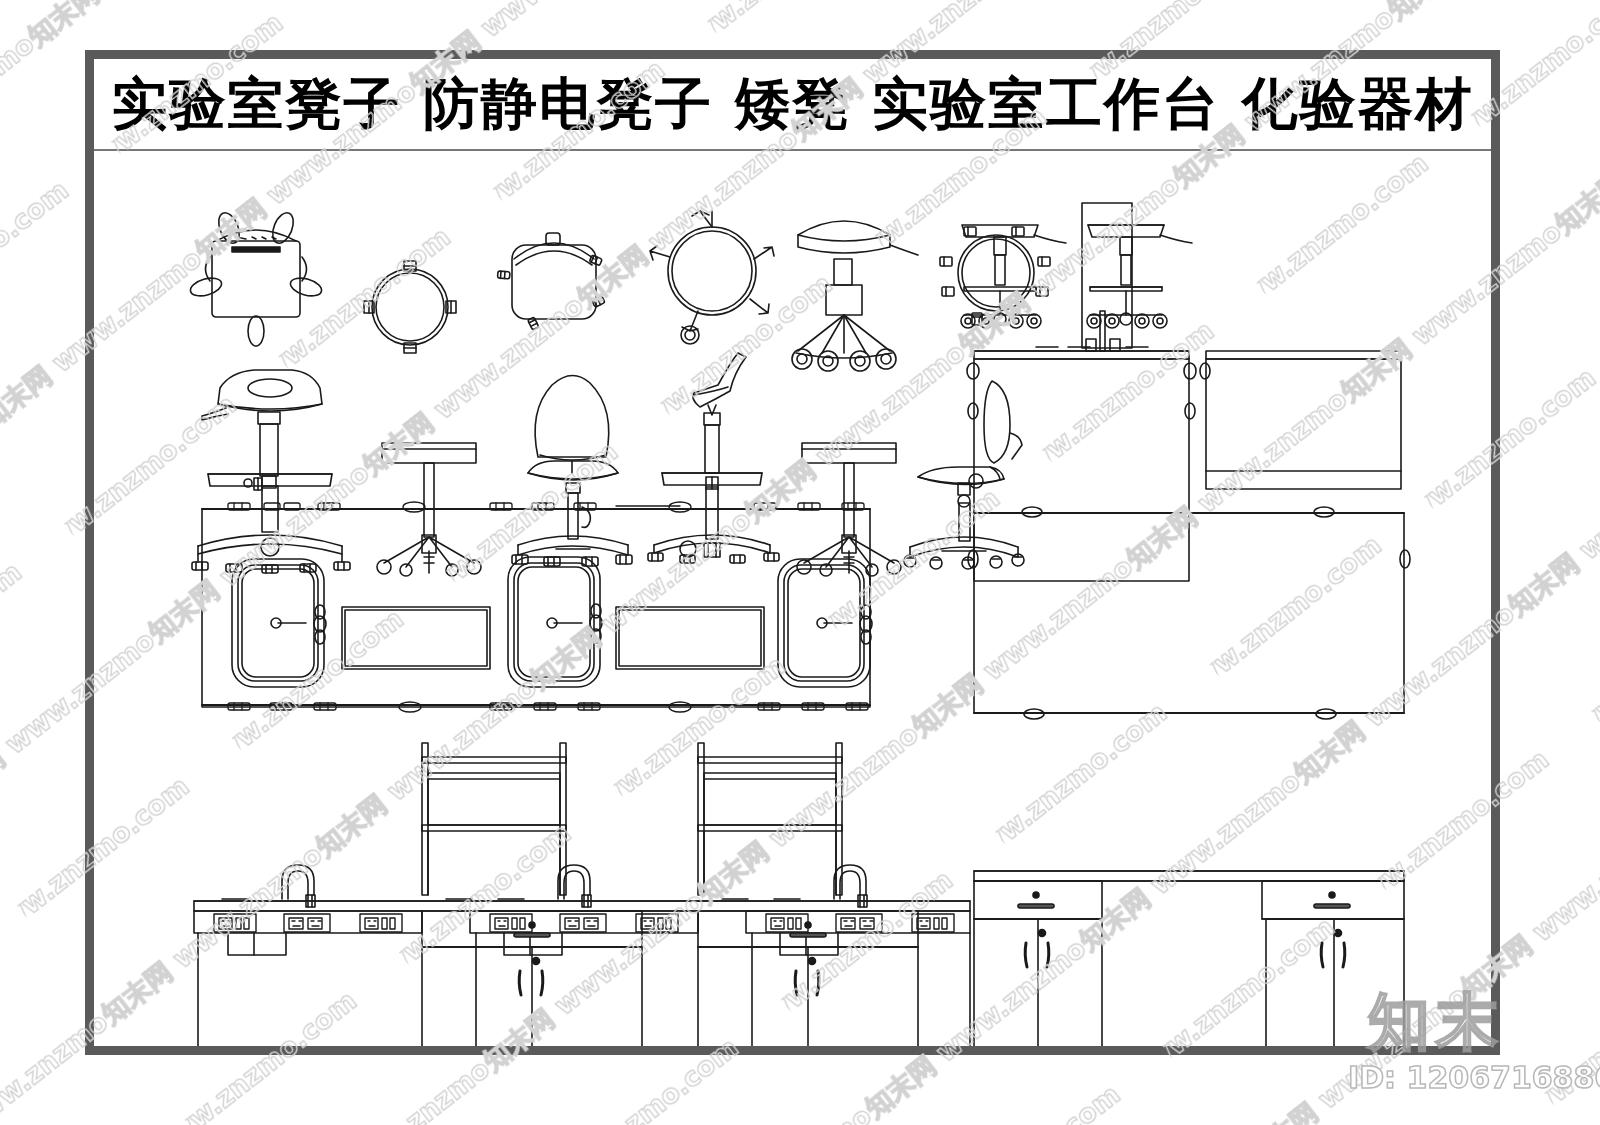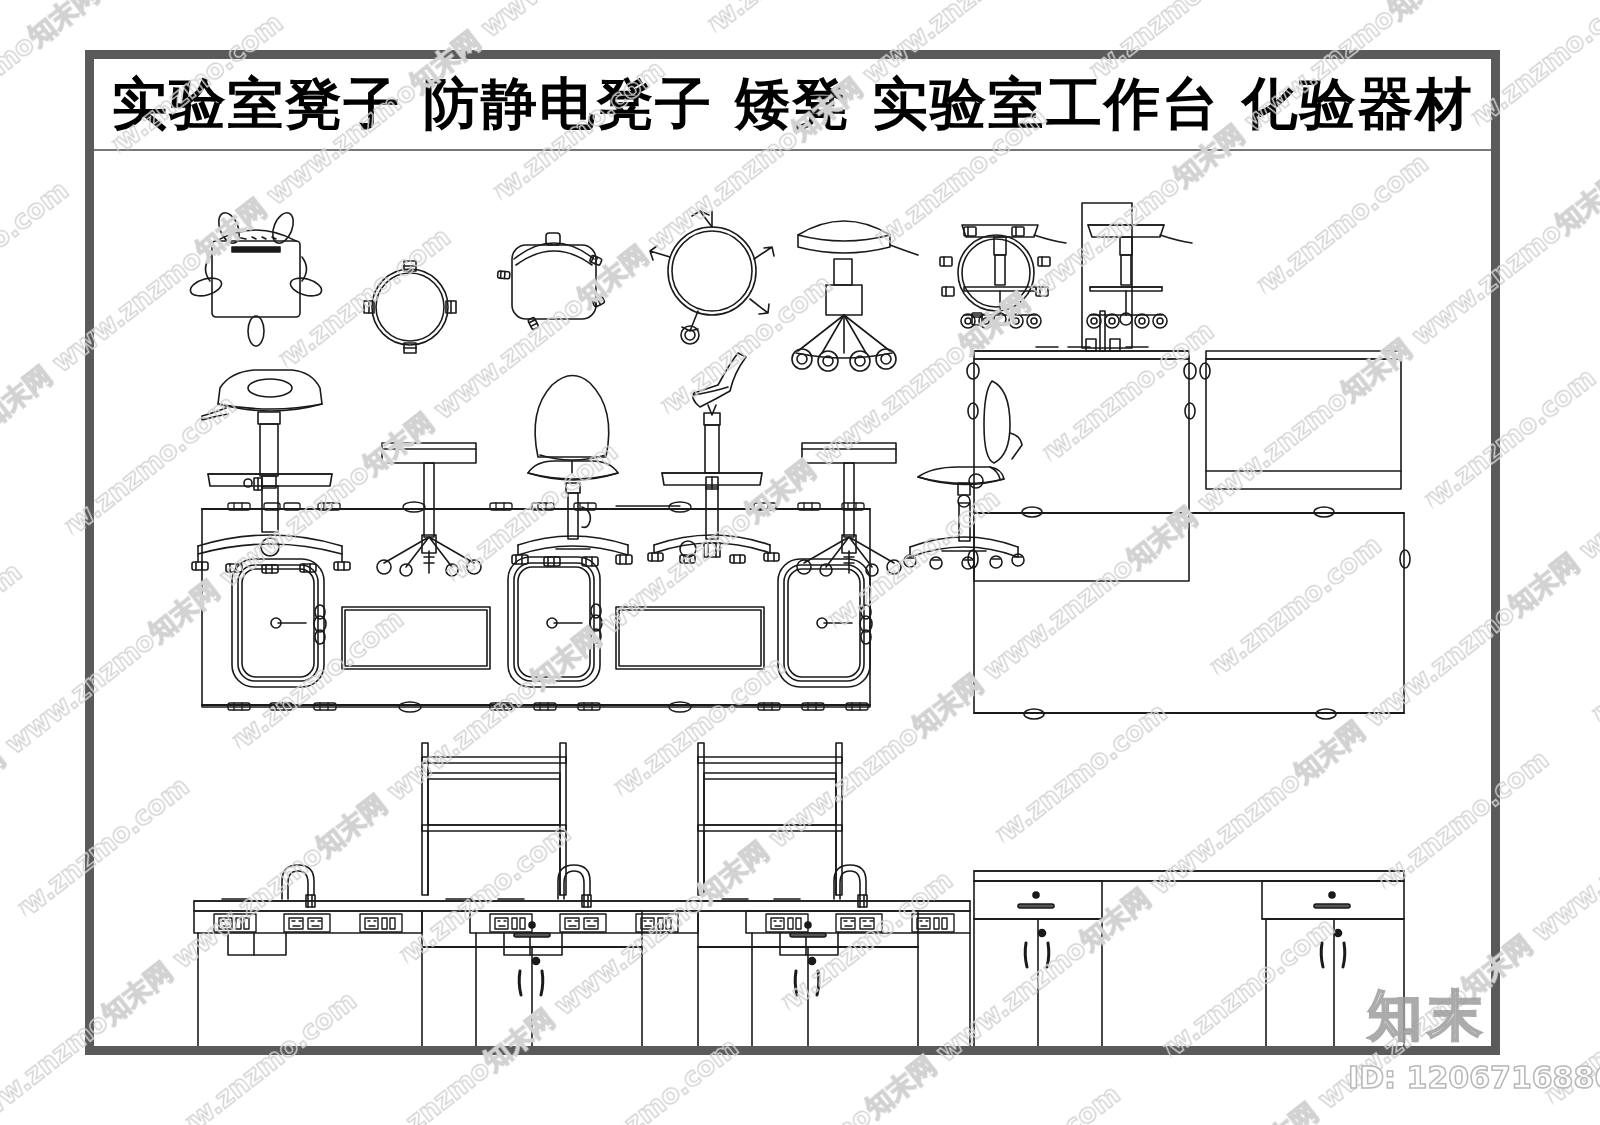--- a/index.html
+++ b/index.html
@@ -31,21 +31,21 @@
   
   #id-caption{position:absolute;left:1348px;top:1060px;z-index:8;
               font-family:"DejaVu Sans","Liberation Sans",sans-serif;
               font-size:30px;font-weight:bold;color:#fff;
               -webkit-text-stroke:1.5px #b8b8b8;
               text-shadow:0 0 1px #b0b0b0;white-space:nowrap;}
 
   
   #corner-logo{position:absolute;left:1368px;top:980px;z-index:7;
                font-family:Liberation Sans, sans-serif;
-               font-size:54px;font-weight:bold;color:transparent;
+               font-size:62px;font-weight:bold;color:transparent;
                -webkit-text-stroke:2px #9d9d9d;letter-spacing:6px;
                opacity:.85;white-space:nowrap;pointer-events:none;}
 </style>
 </head>
 <body>
 
 <div id="frame">
   <div id="sheet">
 
     <div id="title-band">

